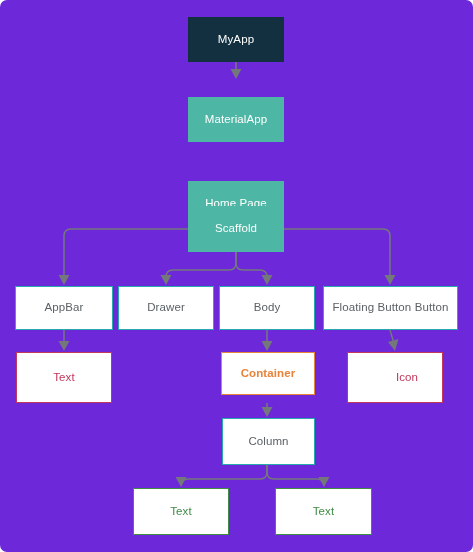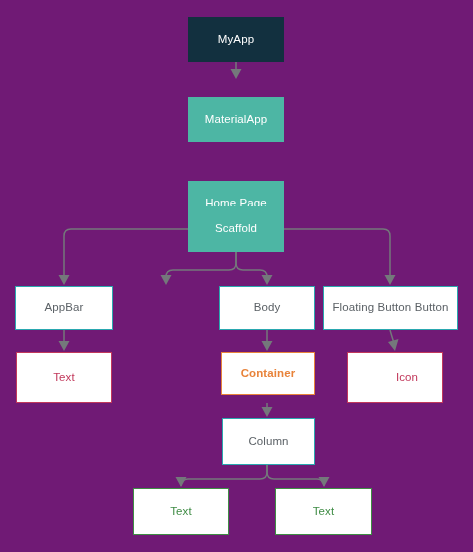--- a/index.html
+++ b/index.html
@@ -7,22 +7,23 @@
     padding: 0;
     background: #ffffff;
   }
   body {
     font-family: "Liberation Sans", sans-serif;
   }
   #diagram-root {
     position: relative;
     width: 473px;
     height: 552px;
-    background: #701a75;
+    background: #6d28d9;
     overflow: hidden;
+    border-radius: 7px;
   }
   #edge-layer {
     position: absolute;
     left: 0;
     top: 0;
     width: 473px;
     height: 552px;
     pointer-events: none;
   }
   .node {
@@ -138,20 +139,23 @@
   </div>
 
   <div class="node filled-teal" style="left:188px; top:206px; width:96px; height:46px;">
     <span>Scaffold</span>
   </div>
 
   <div class="node outline-teal" style="left:15px; top:286px; width:98px; height:44px;">
     <span>AppBar</span>
   </div>
 
+  <div class="node outline-teal" style="left:118px; top:286px; width:96px; height:44px;">
+    <span>Drawer</span>
+  </div>
 
   <div class="node outline-teal" style="left:219px; top:286px; width:96px; height:44px;">
     <span>Body</span>
   </div>
 
   <div class="node outline-teal" style="left:323px; top:286px; width:135px; height:44px;">
     <span>Floating Button Button</span>
   </div>
 
   <div class="node outline-crimson" style="left:16px; top:352px; width:96px; height:51px;">

